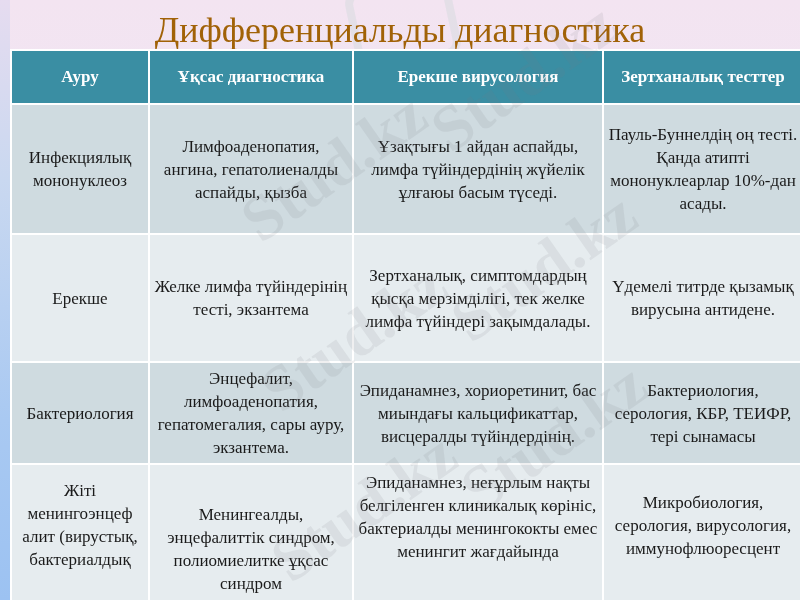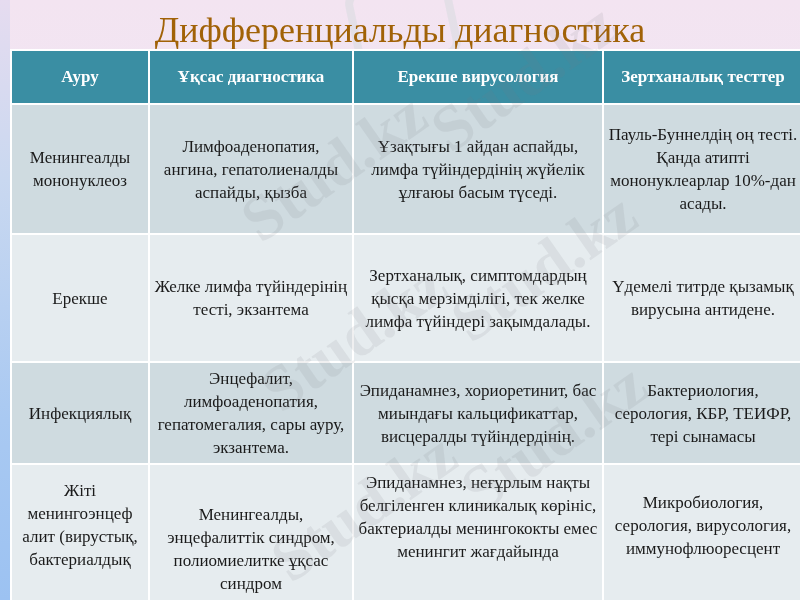--- a/index.html
+++ b/index.html
@@ -66,33 +66,33 @@
   <thead>
     <tr>
       <th>Ауру</th>
       <th>Ұқсас диагностика</th>
       <th>Ерекше вирусология</th>
       <th>Зертханалық тесттер</th>
     </tr>
   </thead>
   <tbody>
     <tr class="odd r1">
-      <td>Менингеалды мононуклеоз</td>
+      <td>Инфекциялық мононуклеоз</td>
       <td>Лимфоаденопатия, ангина, гепатолиеналды аспайды, қызба</td>
       <td>Ұзақтығы 1 айдан аспайды, лимфа түйіндердінің жүйелік ұлғаюы басым түседі.</td>
       <td>Пауль-Буннелдің оң тесті. Қанда атипті мононуклеарлар 10%-дан асады.</td>
     </tr>
     <tr class="even r2">
       <td>Ерекше</td>
       <td>Желке лимфа түйіндерінің тесті, экзантема</td>
       <td>Зертханалық, симптомдардың қысқа мерзімділігі, тек желке лимфа түйіндері зақымдалады.</td>
       <td>Үдемелі титрде қызамық вирусына антидене.</td>
     </tr>
     <tr class="odd r3">
-      <td>Инфекциялық</td>
+      <td>Бактериология</td>
       <td>Энцефалит, лимфоаденопатия, гепатомегалия, сары ауру, экзантема.</td>
       <td>Эпиданамнез, хориоретинит, бас миындағы кальцификаттар, висцералды түйіндердінің.</td>
       <td>Бактериология, серология, КБР, ТЕИФР, тері сынамасы</td>
     </tr>
     <tr class="even r4">
       <td style="padding-top:14px;">Жіті менингоэнцеф алит (вирустық, бактериалдық</td>
       <td style="padding-top:38px;">Менингеалды, энцефалиттік синдром, полиомиелитке ұқсас синдром</td>
       <td>Эпиданамнез, неғұрлым нақты белгіленген клиникалық көрініс, бактериалды менингококты емес менингит жағдайында</td>
       <td style="padding-top:26px;">Микробиология, серология, вирусология, иммунофлюоресцент</td>
     </tr>

